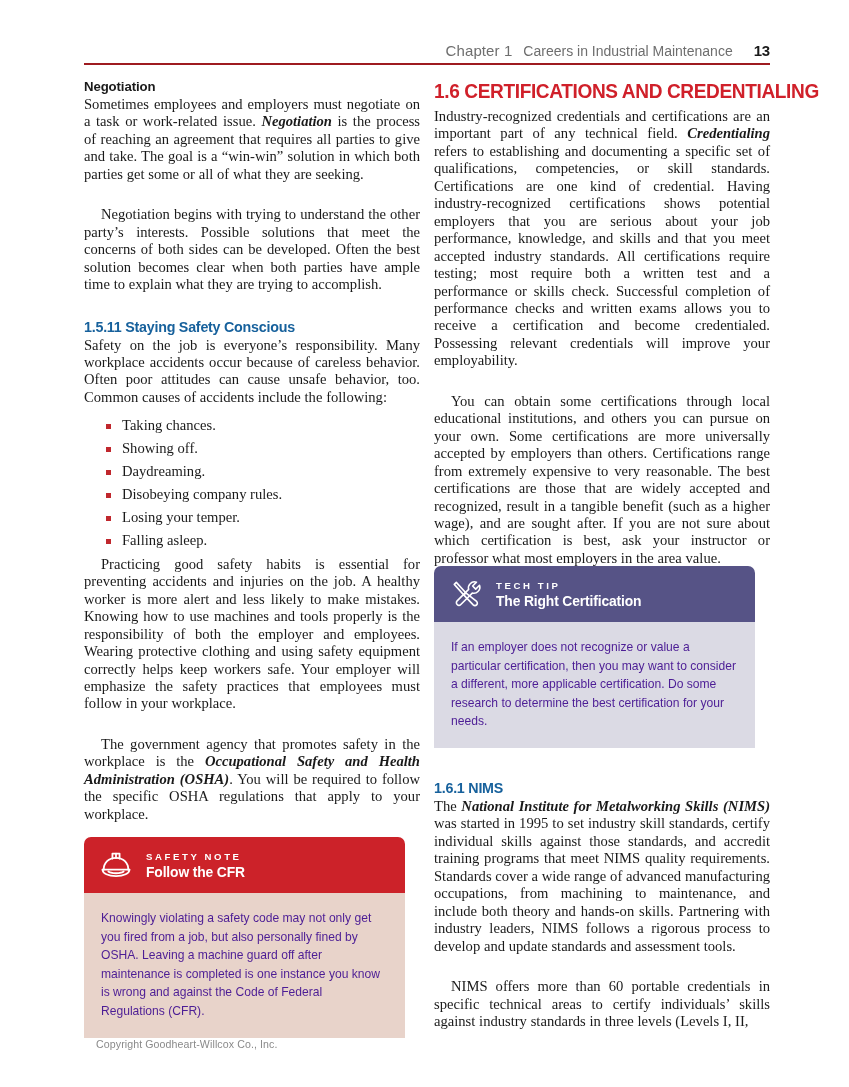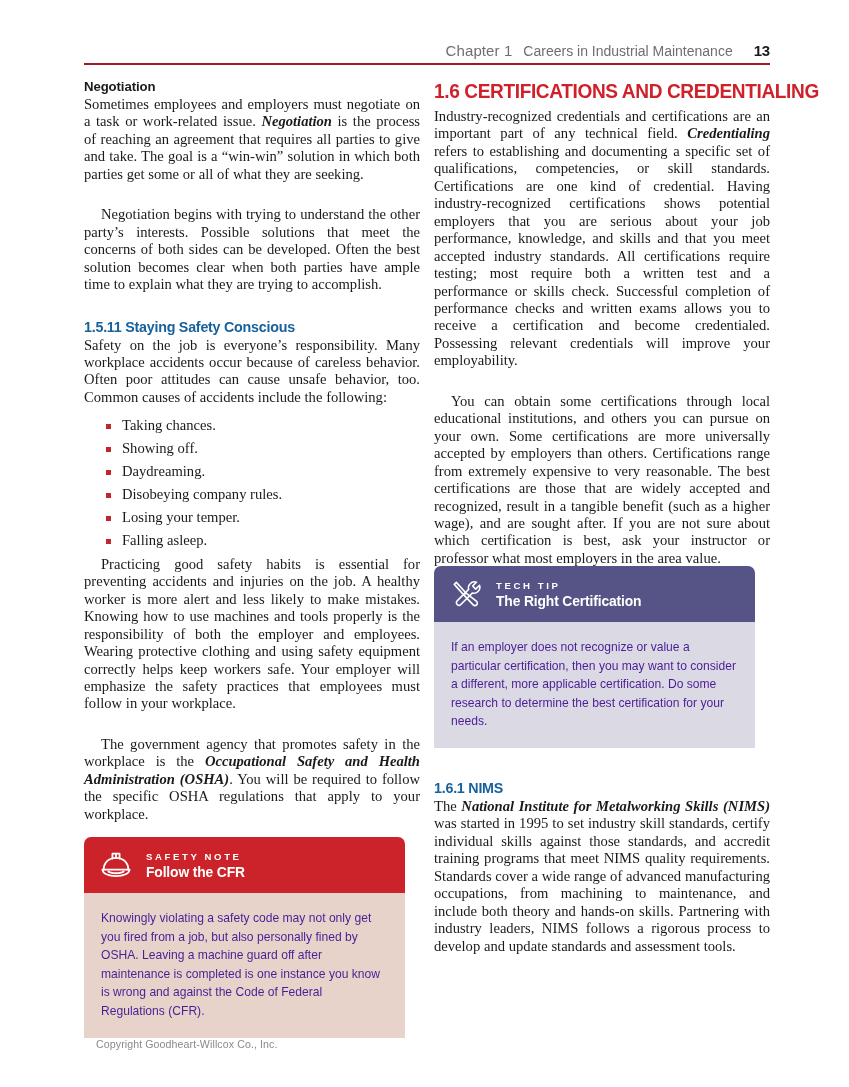--- a/index.html
+++ b/index.html
@@ -298,17 +298,18 @@
       </span>
     </div>
     <div class="feature-body">If  an employer does not recognize or value a particular certification, then you may want to consider a different, more applicable certification. Do some research to determine the best certification for your needs.</div>
   </div>
 
   <div class="col" style="left:434px; top:779px; width:336px;">
     <h2 class="num-head">1.6.1 NIMS</h2>
 
     <p class="body"><span>The </span><b class="term">National Institute for Metalworking Skills (NIMS)</b><span> was started in 1995 to set industry skill standards, certify individual skills against those standards, and accredit training programs that meet NIMS quality requirements. Standards cover a wide range of advanced manufacturing occupations, from machining to maintenance, and include both theory and hands-on skills. Partnering with industry leaders, NIMS follows a rigorous process to develop and update standards and assessment tools.</span></p>
 
+    <p class="body">NIMS offers more than 60 portable credentials in specific technical areas to certify individuals’ skills against industry standards in three levels (Levels I, II,</p>
   </div>
 
   <div class="footer">Copyright Goodheart-Willcox Co., Inc.</div>
 
 </div>
 
 </body></html>

